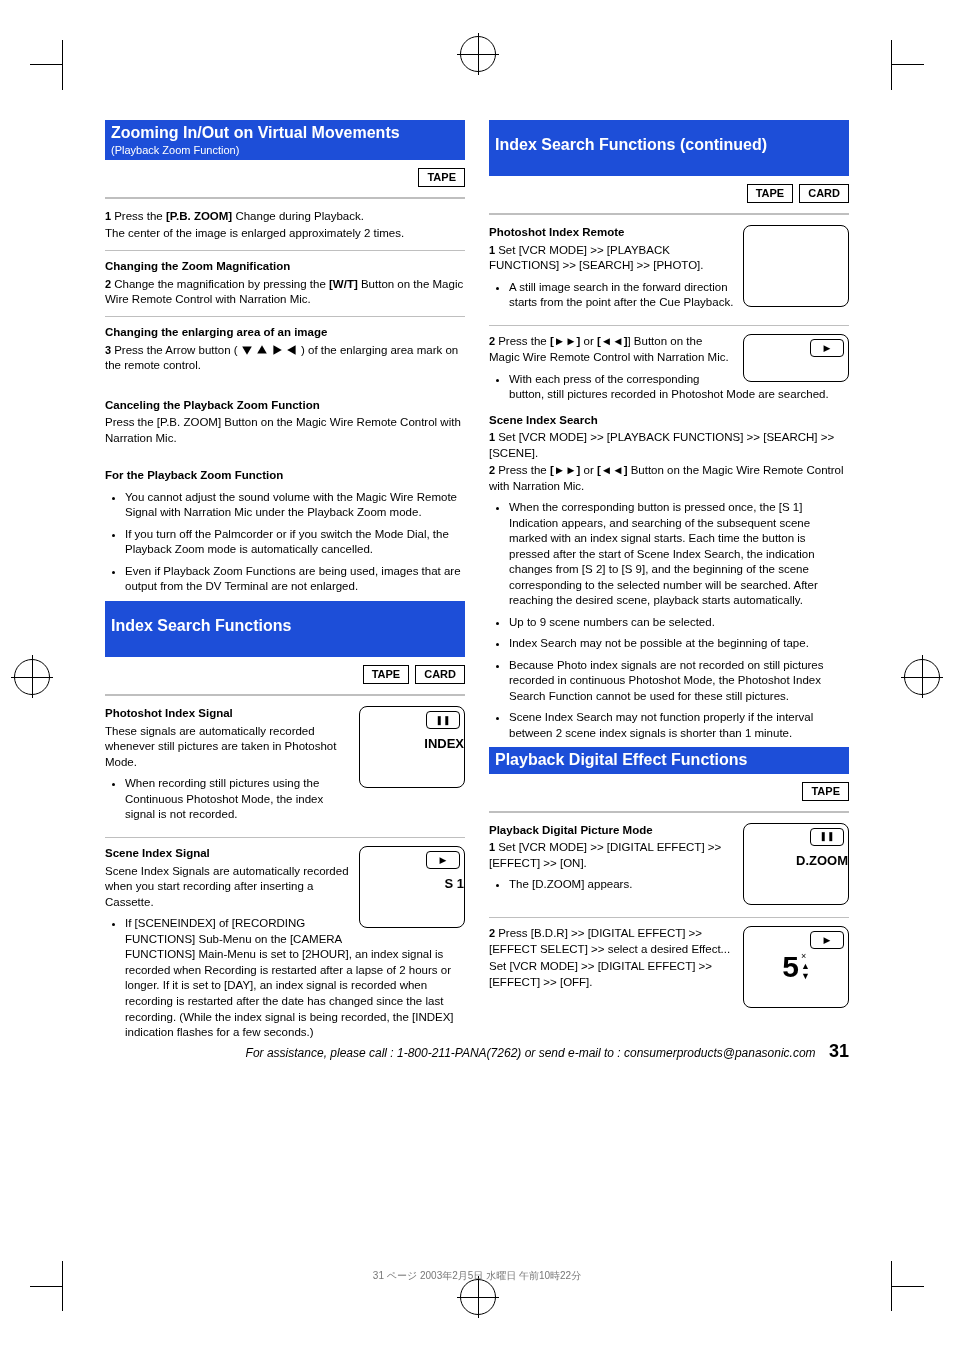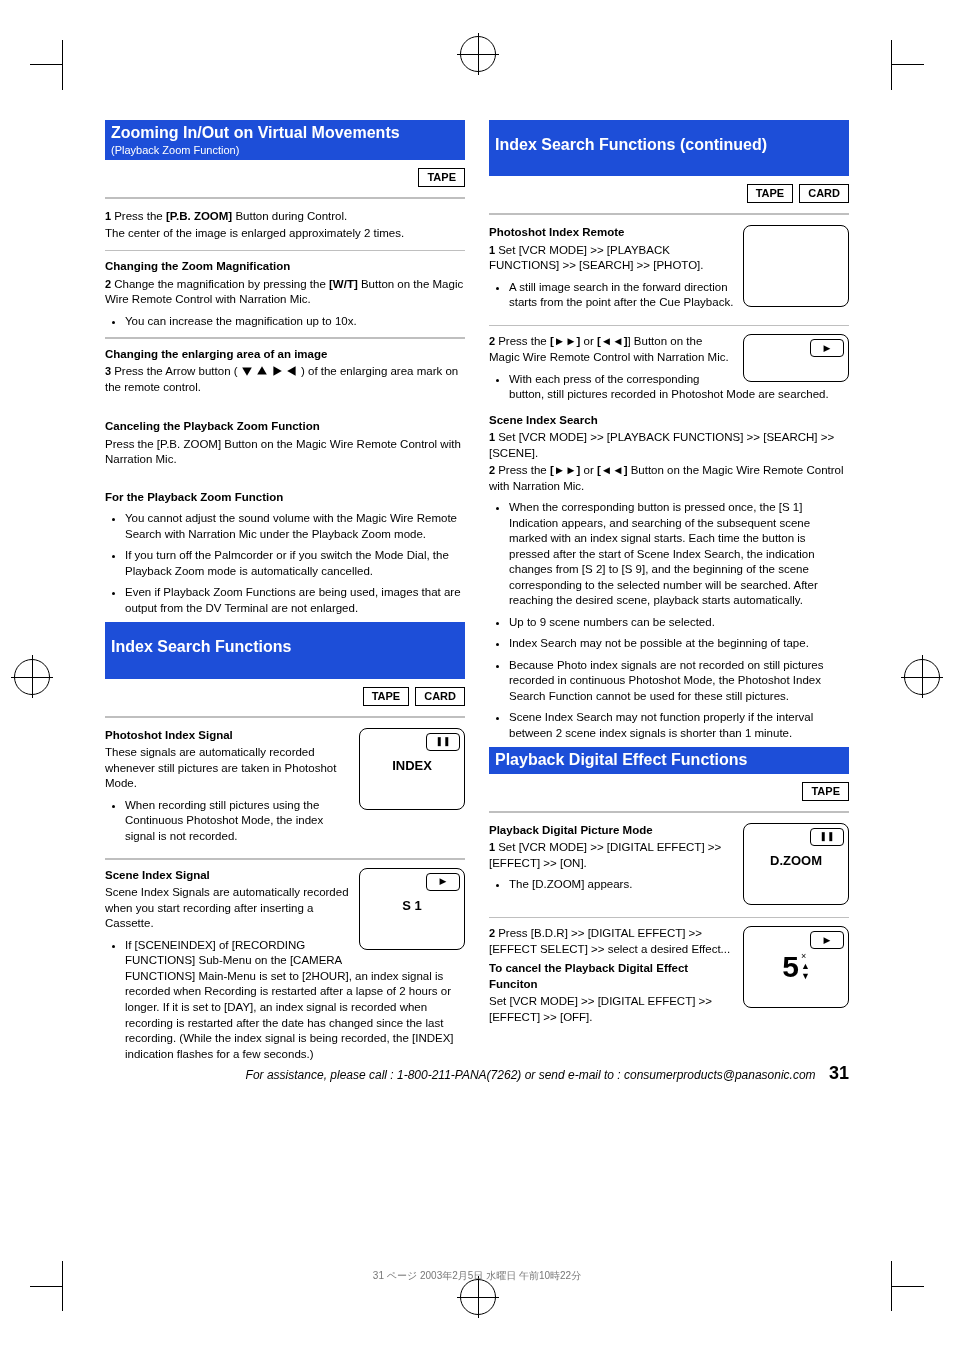--- a/index.html
+++ b/index.html
@@ -144,21 +144,21 @@
     border: 1.5px solid #000;
     border-radius: 4px;
     display: flex; align-items: center; justify-content: center;
   }
   .lcd .tape .sym {
     font-size: 9px; line-height: 1;
   }
   .lcd .big {
     position: absolute;
     top: 28px; left: 0; width: 100%;
-    text-align: center;
+    text-align: right;
     font-size: 13px; font-weight: bold;
   }
   .lcd .five {
     display: flex; height: 100%; align-items: center; justify-content: center;
   }
   .lcd .five .digit {
     font-size: 30px; font-weight: bold; line-height: 1;
   }
   .lcd .five .small-indic {
     display: flex; flex-direction: column; font-size: 9px; line-height: 1.1; margin-left: 2px;
@@ -205,33 +205,30 @@
     <span>Zooming In/Out on Virtual Movements</span>
     <span class="section-sub">(Playback Zoom Function)</span>
   </h2>
   <div class="tag-row">
     <span class="tag">TAPE</span>
   </div>
   <div class="hr"></div>
 
   <div class="step small">
     <span class="kw bold">1 </span>
-    <span>Press the </span><span class="bold">[P.B. ZOOM]</span><span> Button during Control.</span>
+    <span>Press the </span><span class="bold">[P.B. ZOOM]</span><span> Change during Playback.</span>
   </div>
   <div class="small">The center of the image is enlarged approximately 2 times.</div>
   <div class="hr thin"></div>
 
   <div class="note-head small bold">Changing the Zoom Magnification</div>
   <div class="step small">
     <span class="kw bold">2 </span>
     <span>Change the magnification by pressing the </span><span class="bold">[W/T]</span><span> Button on the Magic Wire Remote Control with Narration Mic.</span>
   </div>
-  <ul class="bullets small">
-    <li>You can increase the magnification up to 10x.</li>
-  </ul>
   <div class="hr thin"></div>
 
   <div class="note-head small bold">Changing the enlarging area of an image</div>
   <div class="step small">
     <span class="kw bold">3 </span>
     <span>Press the Arrow button (</span>
     <span class="navkeys">
       <svg viewBox="0 0 10 10">
               <polygon points="5,9 1,2 9,2" fill="#000"></polygon>
             </svg>
@@ -250,21 +247,21 @@
 
   <div class="spacer"></div>
   <div class="note-head small bold">Canceling the Playback Zoom Function</div>
   <div class="small">
     <span>Press the </span><span class="bold">[P.B. ZOOM]</span><span> Button on the Magic Wire Remote Control with Narration Mic.</span>
   </div>
 
   <div class="spacer"></div>
   <div class="note-head small bold">For the Playback Zoom Function</div>
   <ul class="bullets small">
-    <li>You cannot adjust the sound volume with the Magic Wire Remote Search with Narration Mic under the Playback Zoom mode.</li>
+    <li>You cannot adjust the sound volume with the Magic Wire Remote Signal with Narration Mic under the Playback Zoom mode.</li>
     <li>If you turn off the Palmcorder or if you switch the Mode Dial, the Playback Zoom mode is automatically cancelled.</li>
     <li>Even if Playback Zoom Functions are being used, images that are output from the DV Terminal are not enlarged.</li>
   </ul>
 
   <h2 class="section-title tall">
     <span>Index Search Functions</span>
   </h2>
   <div class="tag-row">
     <span class="tag">TAPE</span>
     <span class="tag">CARD</span>
@@ -402,21 +399,20 @@
                   <span>×</span>
                   <span>▲</span>
                   <span>▼</span>
                 </span>
         </div>
       </div>
     </div>
     <div class="step small">
       <span class="kw bold">2 </span><span>Press [B.D.R] &gt;&gt; [DIGITAL EFFECT] &gt;&gt; [EFFECT SELECT] &gt;&gt; select a desired Effect...</span>
     </div>
-    <div class="note-head small bold">To cancel the Playback Digital Effect Funciton</div>
     <div class="small">Set [VCR MODE] &gt;&gt; [DIGITAL EFFECT] &gt;&gt; [EFFECT] &gt;&gt; [OFF].</div>
   </div>
 
 </div>
 </div>
 
 <div class="pagenum">
   <span class="it">For assistance, please call : 1-800-211-PANA(7262) or send e-mail to : consumerproducts@panasonic.com</span>
   &nbsp;&nbsp;
   <span class="bignum">31</span>

